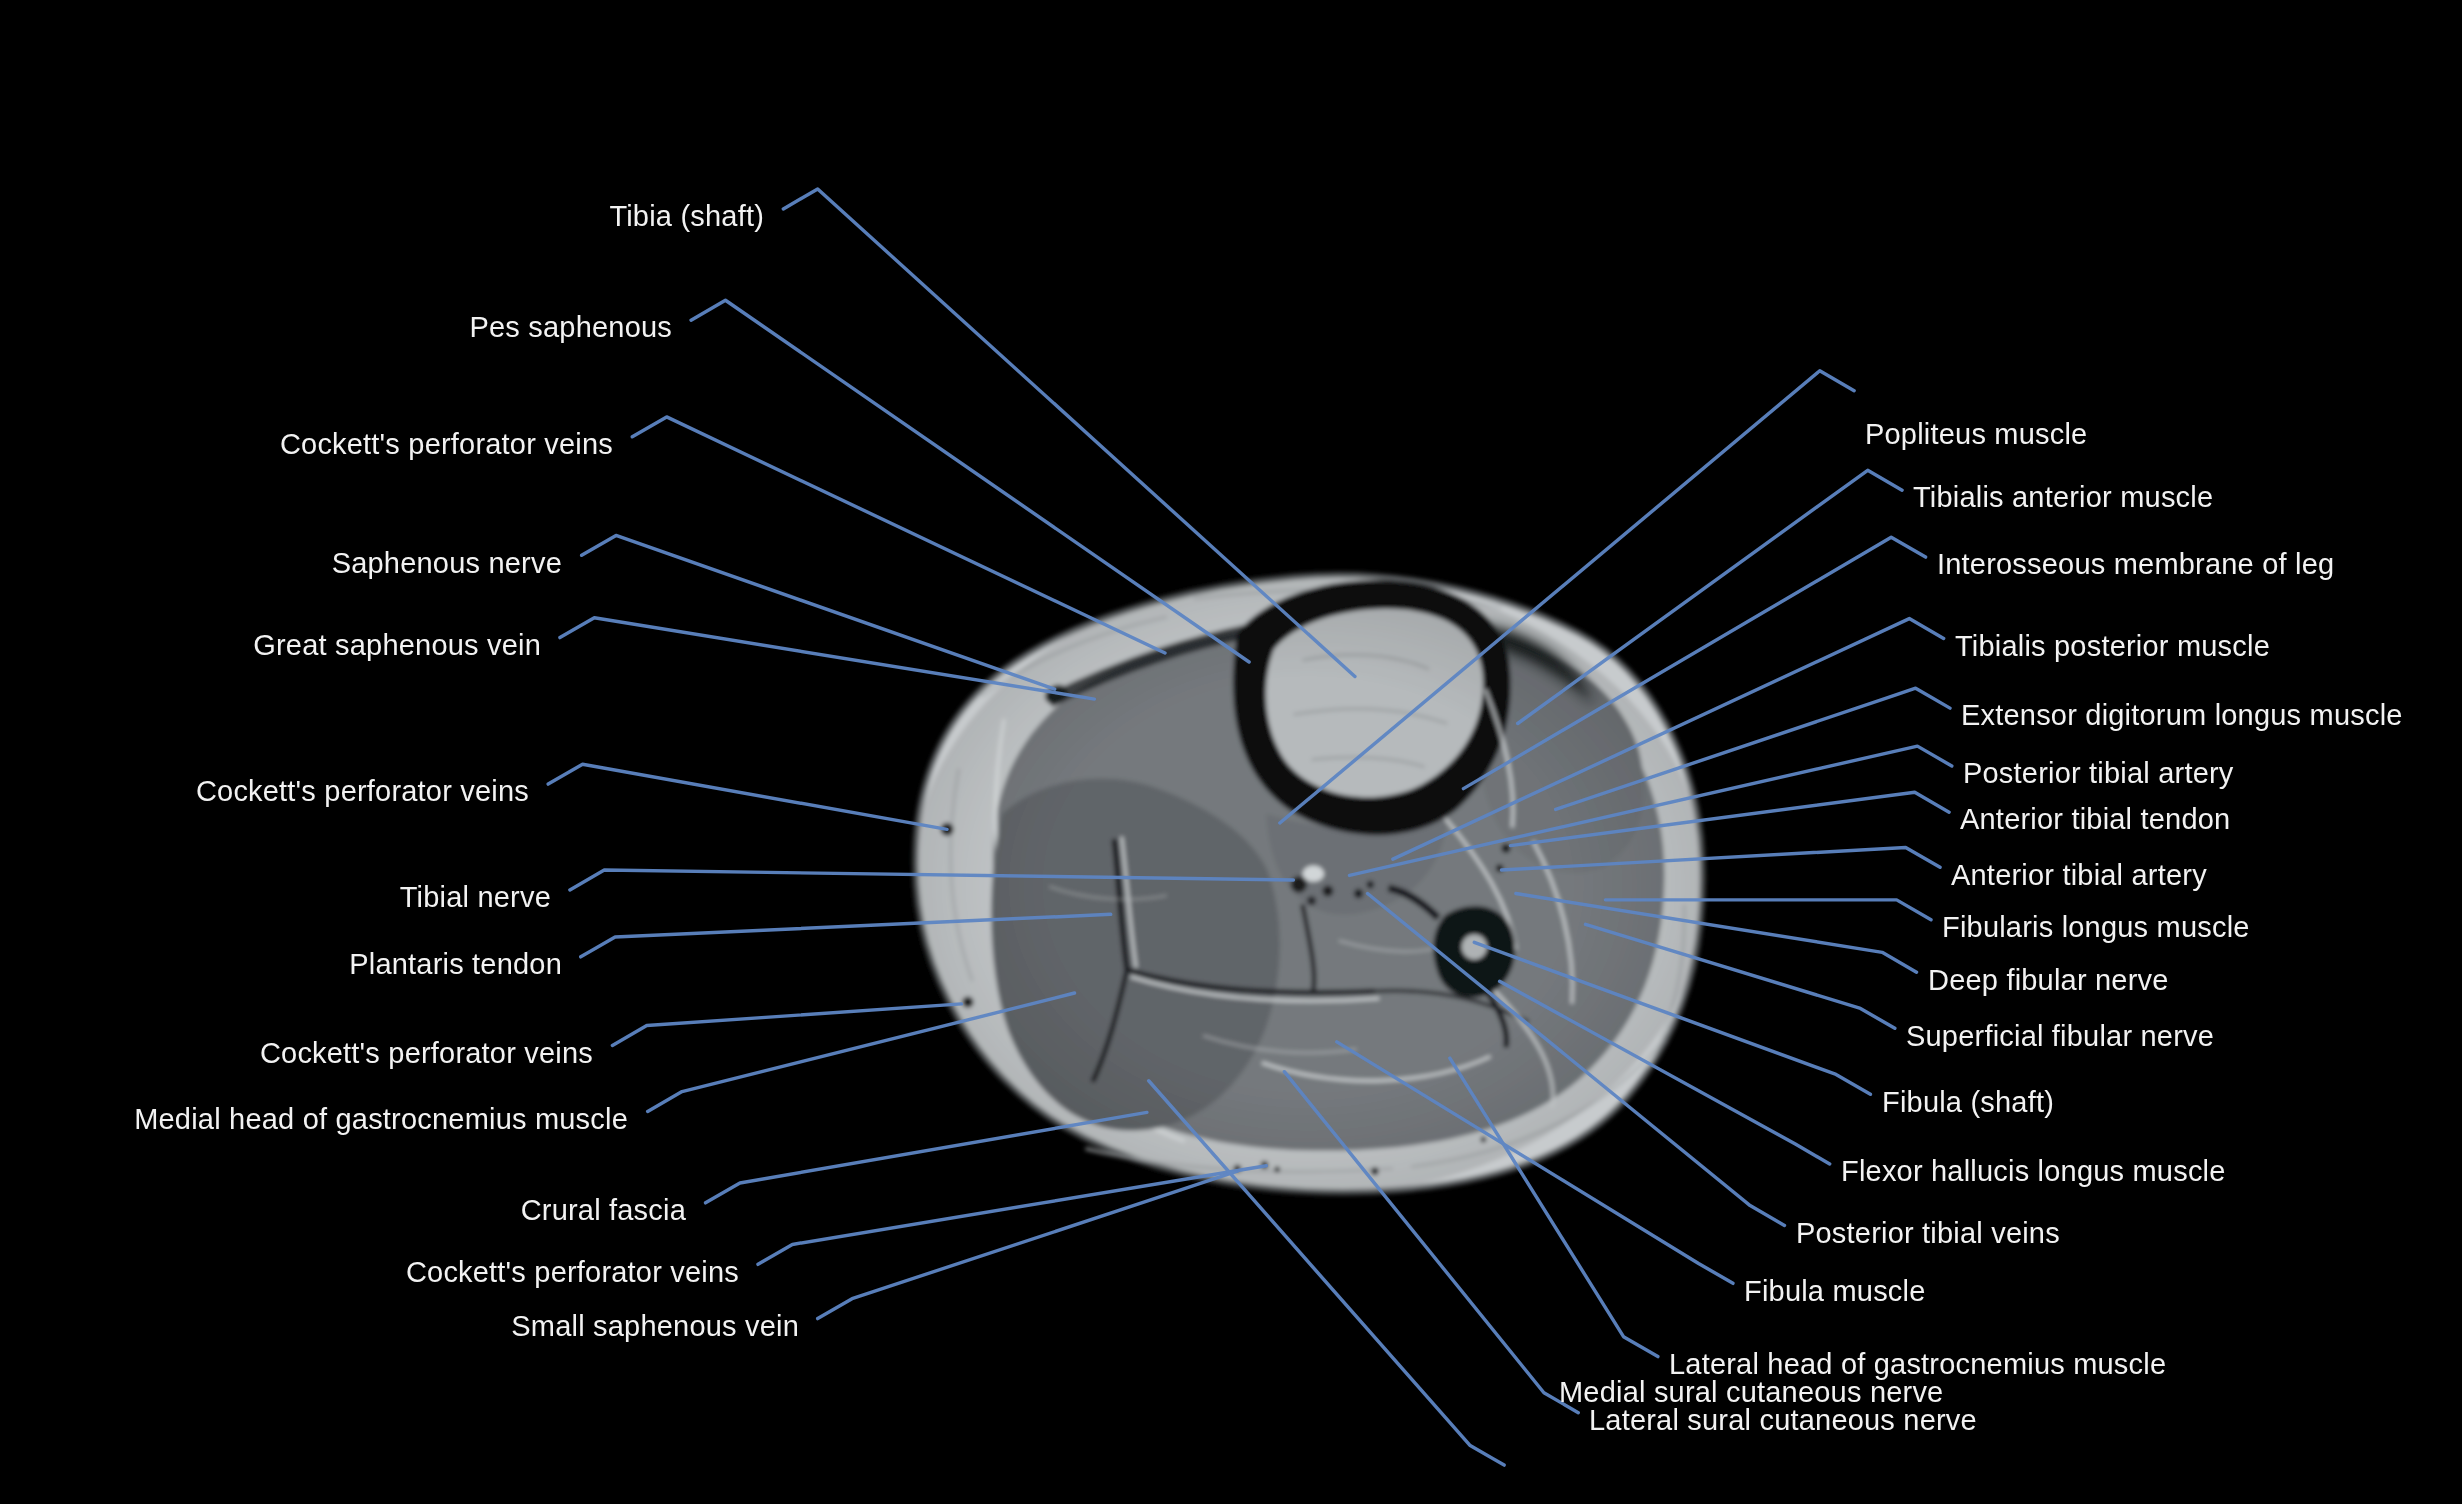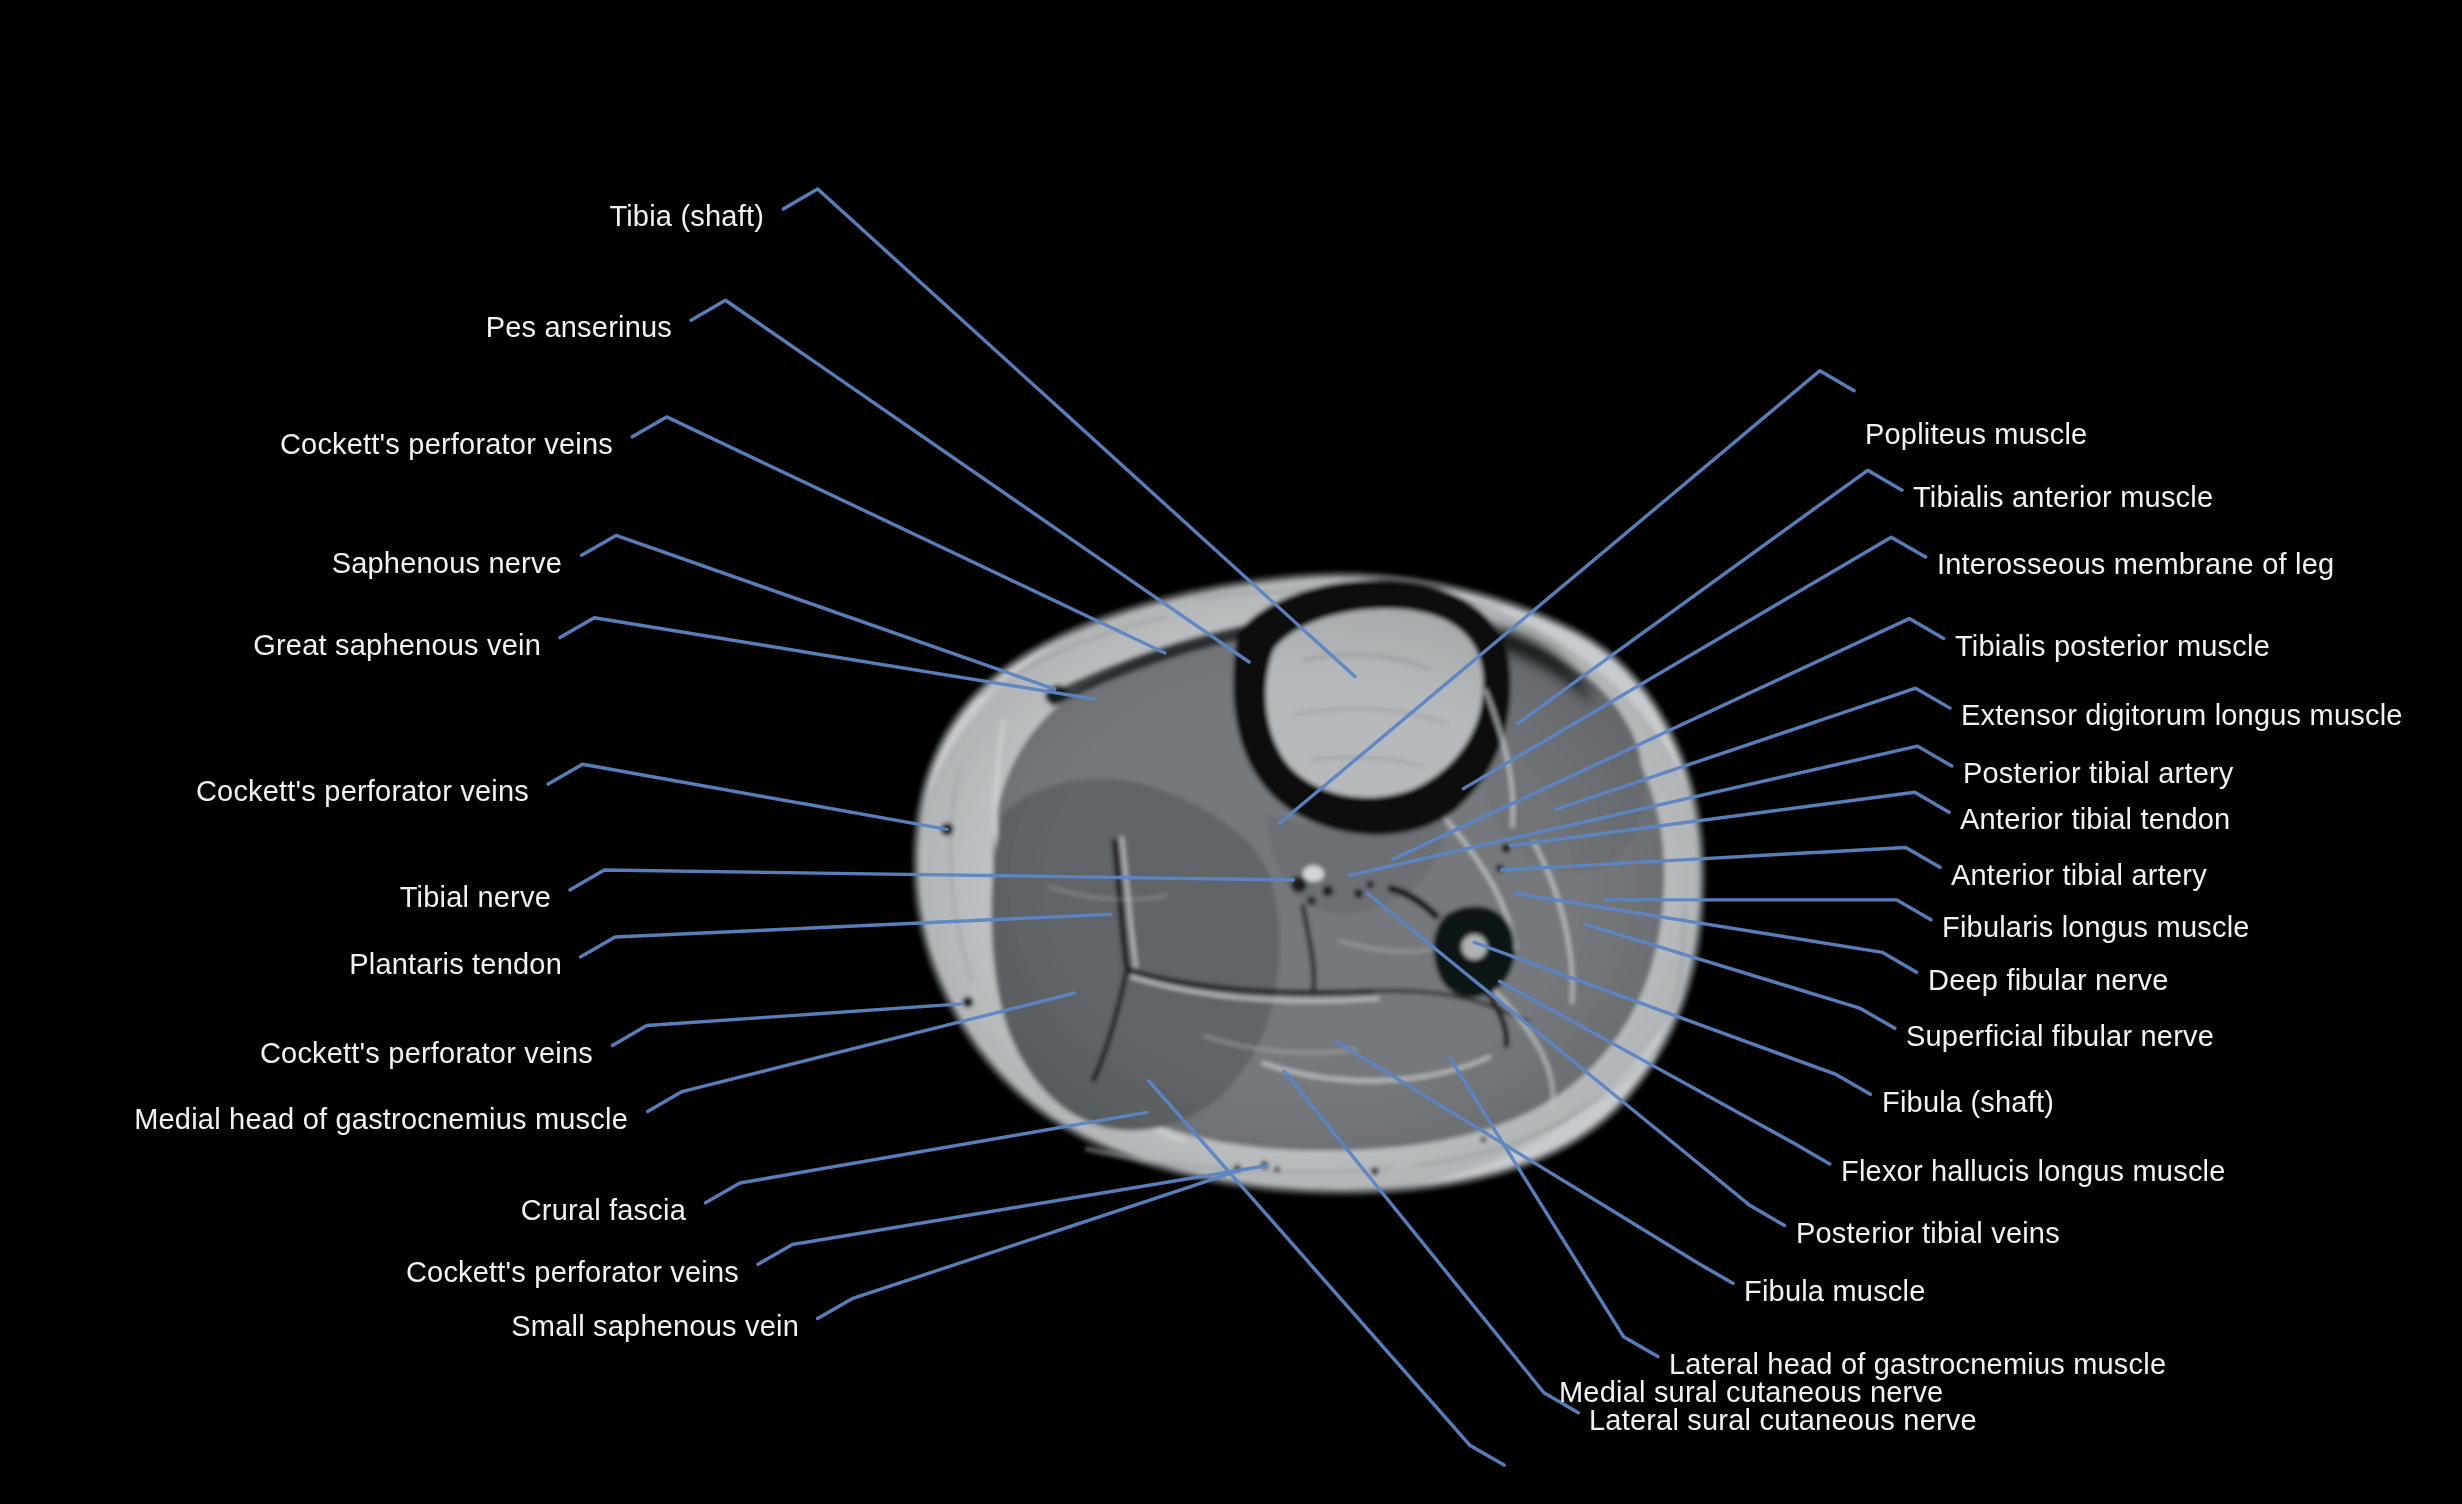--- a/index.html
+++ b/index.html
@@ -197,21 +197,21 @@
         <polyline points="1973,1355 1935,1333 1512,988"></polyline>
         <polyline points="1916,1419 1878,1397 1478,1152"></polyline>
         <polyline points="1833,1500 1795,1478 1603,1170"></polyline>
         <polyline points="1745,1562 1707,1540 1420,1185"></polyline>
         <polyline points="1663,1620 1625,1598 1270,1195"></polyline>
       </g>
   </svg>
 
   <div id="labels-layer">
       <div class="anat-label side-left" style="top: 198px; right: 1690px;">Tibia (shaft)</div>
-      <div class="anat-label side-left" style="top: 309px; right: 1782px;">Pes anserinus</div>
+      <div class="anat-label side-left" style="top: 309px; right: 1782px;">Pes saphenous</div>
       <div class="anat-label side-left" style="top: 426px; right: 1841px;">Cockett's perforator veins</div>
       <div class="anat-label side-left" style="top: 545px; right: 1892px;">Saphenous nerve</div>
       <div class="anat-label side-left" style="top: 627px; right: 1913px;">Great saphenous vein</div>
       <div class="anat-label side-left" style="top: 773px; right: 1925px;">Cockett's perforator veins</div>
       <div class="anat-label side-left" style="top: 879px; right: 1903px;">Tibial nerve</div>
       <div class="anat-label side-left" style="top: 946px; right: 1892px;">Plantaris tendon</div>
       <div class="anat-label side-left" style="top: 1035px; right: 1861px;">Cockett's perforator veins</div>
       <div class="anat-label side-left" style="top: 1101px; right: 1826px;">Medial head of gastrocnemius muscle</div>
       <div class="anat-label side-left" style="top: 1192px; right: 1768px;">Crural fascia</div>
       <div class="anat-label side-left" style="top: 1254px; right: 1715px;">Cockett's perforator veins</div>

